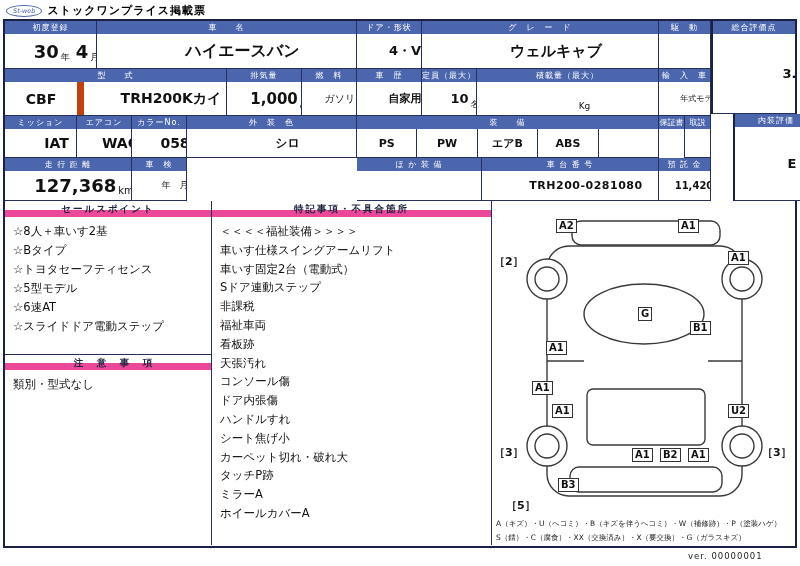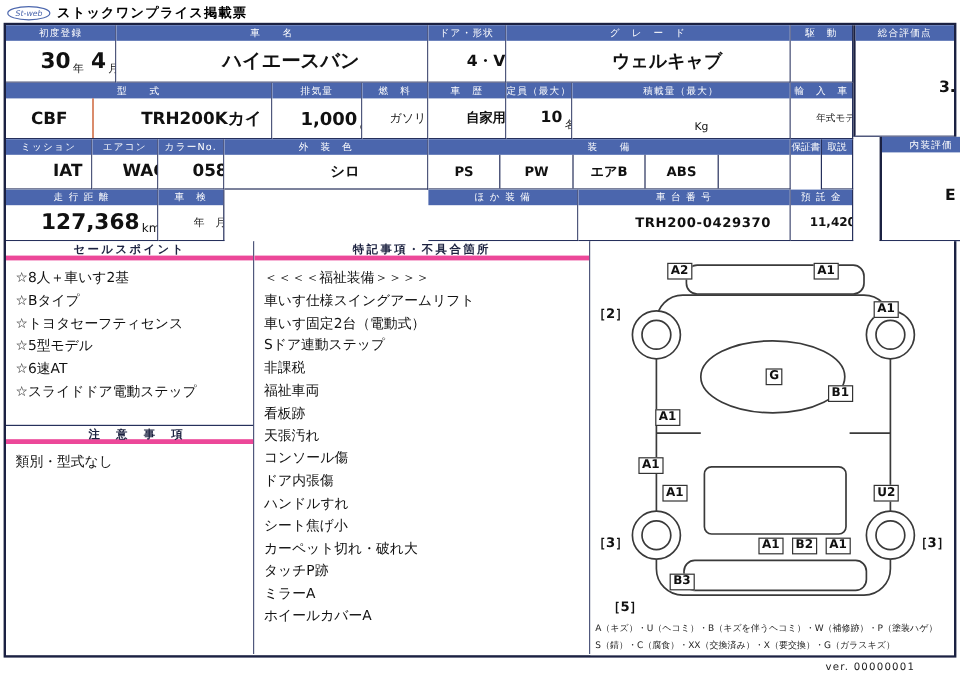--- a/index.html
+++ b/index.html
@@ -30,34 +30,34 @@
     display:flex; align-items:center; justify-content:center;
     height:calc(100% - 13px); font-size:13px; font-weight:bold; white-space:nowrap; overflow:hidden;padding-left:32px;
   }
   .num { font-size:18px; font-weight:bold; }
   .unit { font-size:9px; font-weight:normal; margin-left:2px; align-self:flex-end; padding-bottom:4px; }
   .val.small { font-size:10px; font-weight:normal; }
   .val.tiny { font-size:8px; font-weight:normal; color:#222; }
   .split { display:flex; height:calc(100% - 13px); }
   .split-cell { display:flex; align-items:center; justify-content:center; font-size:14px; font-weight:bold; }
   .split-cell.first { width:72px; }
-  .split-cell.second { flex:1; border-left:1px solid #c2410c;padding-left:32px; }
+  .split-cell.second { flex:1; border-left:7px solid #c2410c;padding-left:32px; }
   .equip-row { display:flex; height:calc(100% - 13px); }
   .equip-cell { flex:1; border-right:1px solid #26305c; display:flex; align-items:center; justify-content:center; font-size:11px; font-weight:600; }
   .equip-cell:last-child { border-right:none; }
   .noR { border-right:none; }
   .boldL { border-left:2px solid #1b2142; }
   .score-val { font-size:32px; font-weight:bold;margin-left:48px; }
   .grade-val { font-size:38px; font-weight:bold; }
 
   
   .body-col { position:absolute; border-right:1px solid #26305c; background:#fff; }
   .col-header {
     height:16px; line-height:16px; text-align:center; font-size:9.5px; font-weight:bold;
-    color:#1c2240; letter-spacing:2px; border-bottom:4px solid #ec4899; white-space:nowrap;
+    color:#1c2240; letter-spacing:2px; border-bottom:7px solid #ec4899; white-space:nowrap;
   }
   .caution-header { margin-top:18px; border-top:1px solid #26305c;padding-left:12px; }
   .list { padding:5px 0 0 8px; }
   .item { font-size:11.5px; line-height:19px; white-space:nowrap; color:#111; }
   .remark-list .item { line-height:18.8px; }
 
   
   .diagram-area { position:absolute; left:487px; top:180px; width:303px; height:345px; background:#fff; }
   .car-svg { position:absolute; left:0; top:0; }
   .marker { position:absolute; font-size:10px; font-weight:bold; color:#111; white-space:nowrap; }
@@ -199,21 +199,21 @@
     <div class="cell" style="left:127px;top:137px;width:55px;height:43px">
       <span class="lbl">車　検</span>
       <div class="val tiny" style="font-size:9px">年　月</div>
     </div>
     <div class="cell" style="left:352px;top:137px;width:125px;height:43px">
       <span class="lbl">ほ か 装 備</span>
       <div class="val"></div>
     </div>
     <div class="cell" style="left:477px;top:137px;width:177px;height:43px">
       <span class="lbl">車 台 番 号</span>
-      <div class="val" style="font-size:11px;font-weight:600;letter-spacing:0.5px">TRH200-0429370</div>
+      <div class="val" style="font-size:11px;font-weight:600;letter-spacing:0.5px">TRH200-0281080</div>
     </div>
     <div class="cell" style="left:654px;top:137px;width:52px;height:43px">
       <span class="lbl">預 託 金</span>
       <div class="val" style="font-size:10px">
         <span>11,420</span>
         <span class="unit" style="margin-left:4px">円</span>
       </div>
     </div>
 
     <div class="body-col" style="left:0;top:180px;width:207px;height:344px;border-bottom:none">

